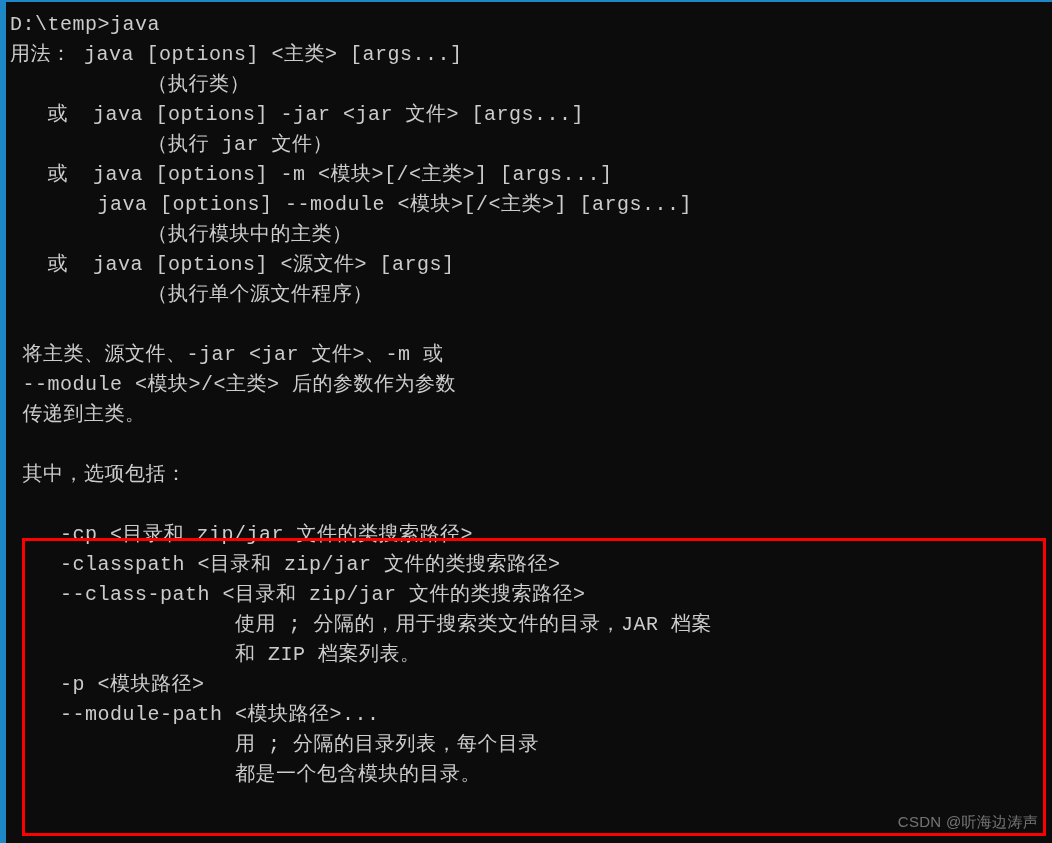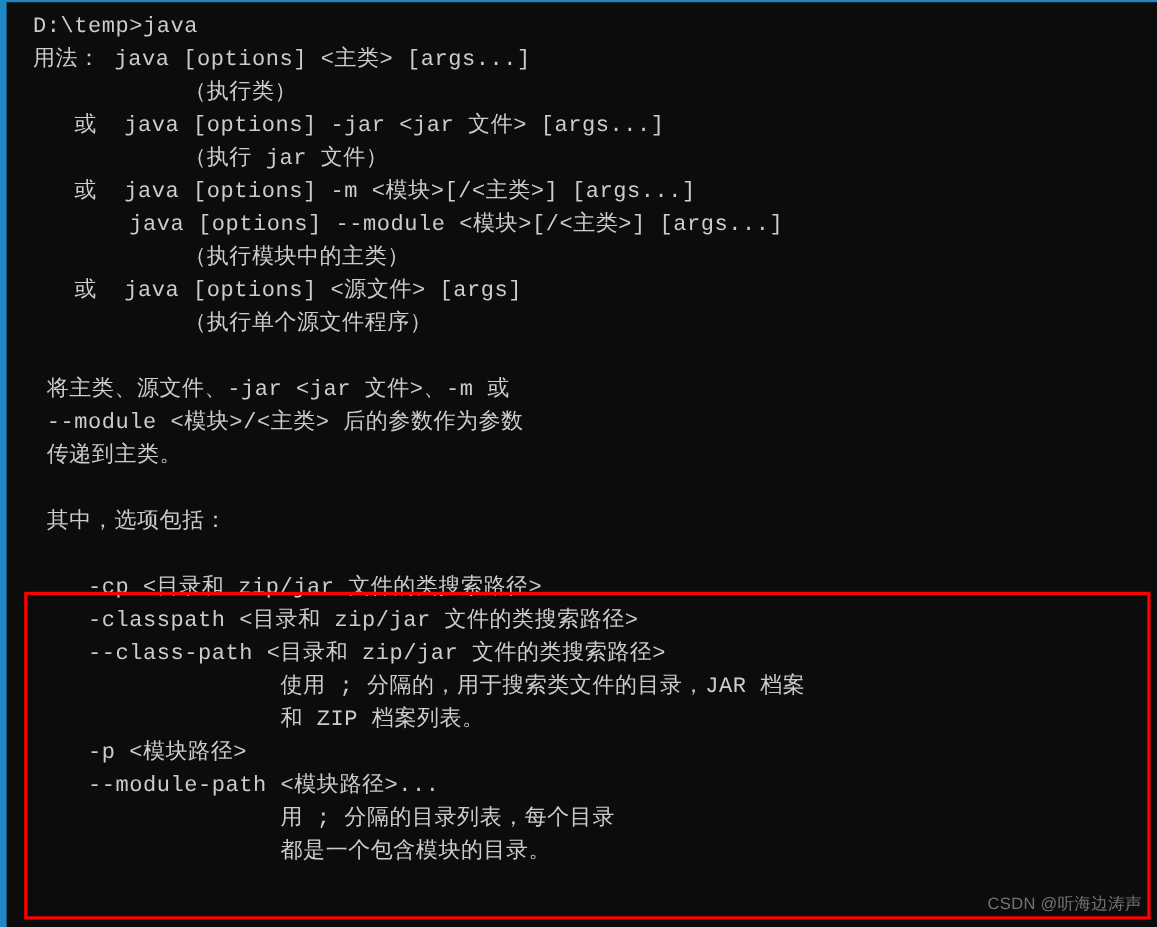--- a/index.html
+++ b/index.html
@@ -17,21 +17,20 @@
       height: 843px;
       overflow: hidden;
       position: relative;
       border-top: 2px solid #1e88c7;
       border-left: 6px solid #1e88c7;
     }
     .terminal {
       padding: 8px 4px;
       white-space: pre;
       letter-spacing: 0.5px;
-      margin-left: 20px;
     }
     .red-box {
       position: absolute;
       left: 16px;
       top: 536px;
       width: 1024px;
       height: 298px;
       border: 3px solid #ff0000;
       pointer-events: none;
     }

